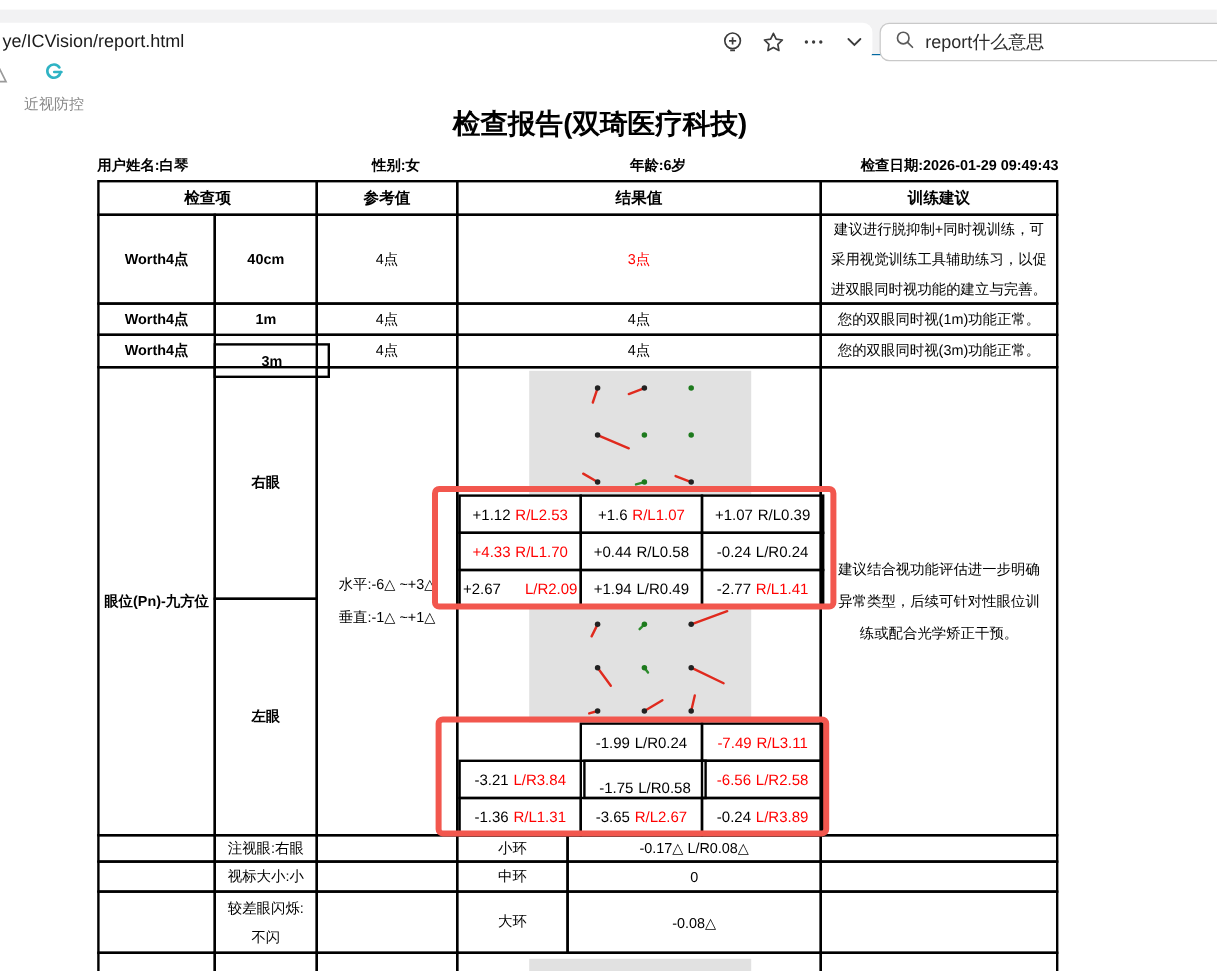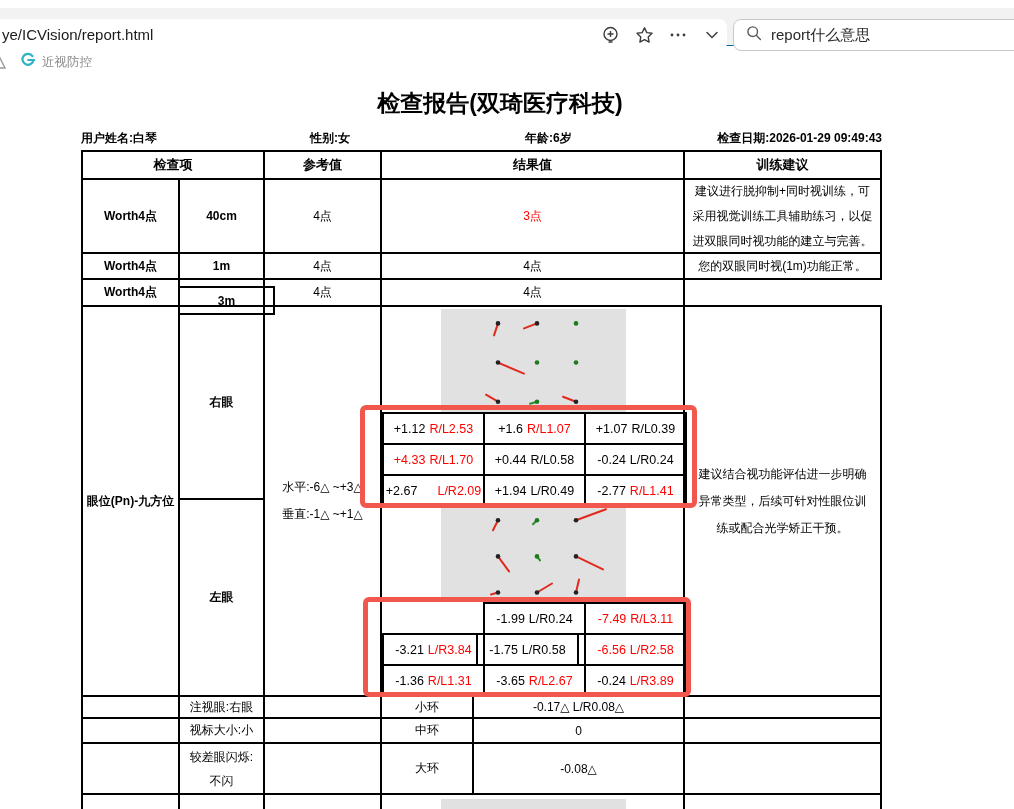--- a/index.html
+++ b/index.html
@@ -13,21 +13,21 @@
   .url { position:absolute; left:14px; top:7px; font-size:15px; color:#1b1b1b; white-space:nowrap; }
   .tb-icons { position:absolute; left:600px; top:11px; height:32px; display:flex; align-items:center; gap:14px; }
   .tb-icon { width:20px; height:20px; display:flex; align-items:center; justify-content:center; color:#3c3c3c; }
   .searchbox { position:absolute; left:733px; top:11px; width:300px; height:32px; background:#fff;
     border:1px solid #c9c9c9; border-radius:8px; display:flex; align-items:center; }
   .searchbox .mag { margin-left:12px; }
   .search-text { margin-left:9px; font-size:15px; color:#2b2b2b; }
   .bookmarks { position:absolute; left:0; top:52px; width:1014px; height:22px;
     display:flex; align-items:center; }
   .bm-partial { position:absolute; left:-7px; top:3px; color:#9a9a9a; font-size:14px; }
-  .bm-item { position:absolute; left:20px; top:0; display:flex; align-items:center; gap:6px; }
+  .bm-item { position:absolute; left:20px; top:0; display:flex; align-items:center; gap:6px;flex-direction:column; }
   .bm-label { font-size:12.5px; color:#8a8a8a; }
   
   .page-title { position:absolute; left:0; top:88px; width:1000px; text-align:center;
     font-size:23px; font-weight:bold; color:#000; }
   .meta { position:absolute; left:81px; top:130px; width:801px; height:16px; font-size:12px; font-weight:bold; color:#000; }
   .meta span { position:absolute; top:0; white-space:nowrap; }
   .m-name { left:0; } .m-gender { left:229px; } .m-age { left:444px; } .m-date { right:0; }
   
   .tbl { position:absolute; left:81px; top:150px; width:801px; height:661px; }
   .cell { position:absolute; border:2px solid #000; display:flex; align-items:center;
@@ -129,20 +129,21 @@
   <div class="cell bold" style="left:0;top:102px;width:99px;height:28px">Worth4点</div>
   <div class="cell bold" style="left:97px;top:102px;width:87px;height:28px">1m</div>
   <div class="cell" style="left:182px;top:102px;width:119px;height:28px">4点</div>
   <div class="cell" style="left:299px;top:102px;width:305px;height:28px">4点</div>
   <div class="cell" style="left:602px;top:102px;width:199px;height:28px">您的双眼同时视(1m)功能正常。</div>
 
   <div class="cell bold" style="left:0;top:128px;width:99px;height:29px">Worth4点</div>
   <div class="cell bold" style="left:97px;top:136px;width:97px;height:29px">3m</div>
   <div class="cell" style="left:182px;top:128px;width:119px;height:29px">4点</div>
   <div class="cell" style="left:299px;top:128px;width:305px;height:29px">4点</div>
+  <div class="cell" style="left:602px;top:128px;width:199px;height:29px">您的双眼同时视(3m)功能正常。</div>
 
   <div class="cell bold" style="left:97px;top:155px;width:87px;height:195px">右眼</div>
   <div class="cell bold" style="left:0;top:155px;width:99px;height:392px">眼位(Pn)-九方位</div>
   <div class="cell bold" style="left:97px;top:348px;width:87px;height:199px">左眼</div>
   <div class="cell ref2" style="left:182px;top:155px;width:119px;height:392px;flex-direction:column">
     <span>水平:-6△ ~+3△</span>
     <span>垂直:-1△ ~+1△</span>
   </div>
   <div class="cell" style="left:299px;top:155px;width:305px;height:392px;display:block">
     <div class="pattern" style="top:2px;height:103px" id="pat-right"><svg width="185" height="103">
@@ -226,21 +227,21 @@
           <span>L/R0.24</span>
         </div>
         <div class="cell" style="left: 202px; top: 0px; width: 103px; height: 33px;">
           <span class="red">-7.49</span>
           <span class="red">R/L3.11</span>
         </div>
         <div class="cell" style="left: 0px; top: 31px; width: 103px; height: 33px;">
           <span>-3.21</span>
           <span class="red">L/R3.84</span>
         </div>
-        <div class="cell" style="left: 94px; top: 31px; width: 103px; height: 33px;">
+        <div class="cell" style="left: 104px; top: 31px; width: 103px; height: 33px; align-items: flex-end;">
           <span>-1.75</span>
           <span>L/R0.58</span>
         </div>
         <div class="cell" style="left: 202px; top: 31px; width: 103px; height: 33px;">
           <span class="red">-6.56</span>
           <span class="red">L/R2.58</span>
         </div>
         <div class="cell" style="left: 0px; top: 62px; width: 103px; height: 33px;">
           <span>-1.36</span>
           <span class="red">R/L1.31</span>

